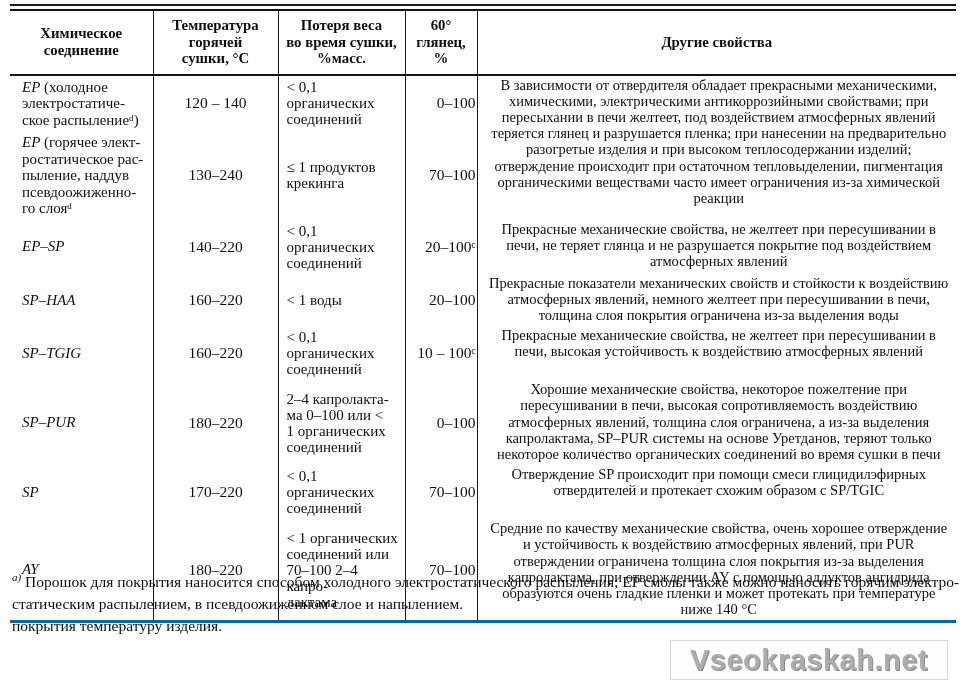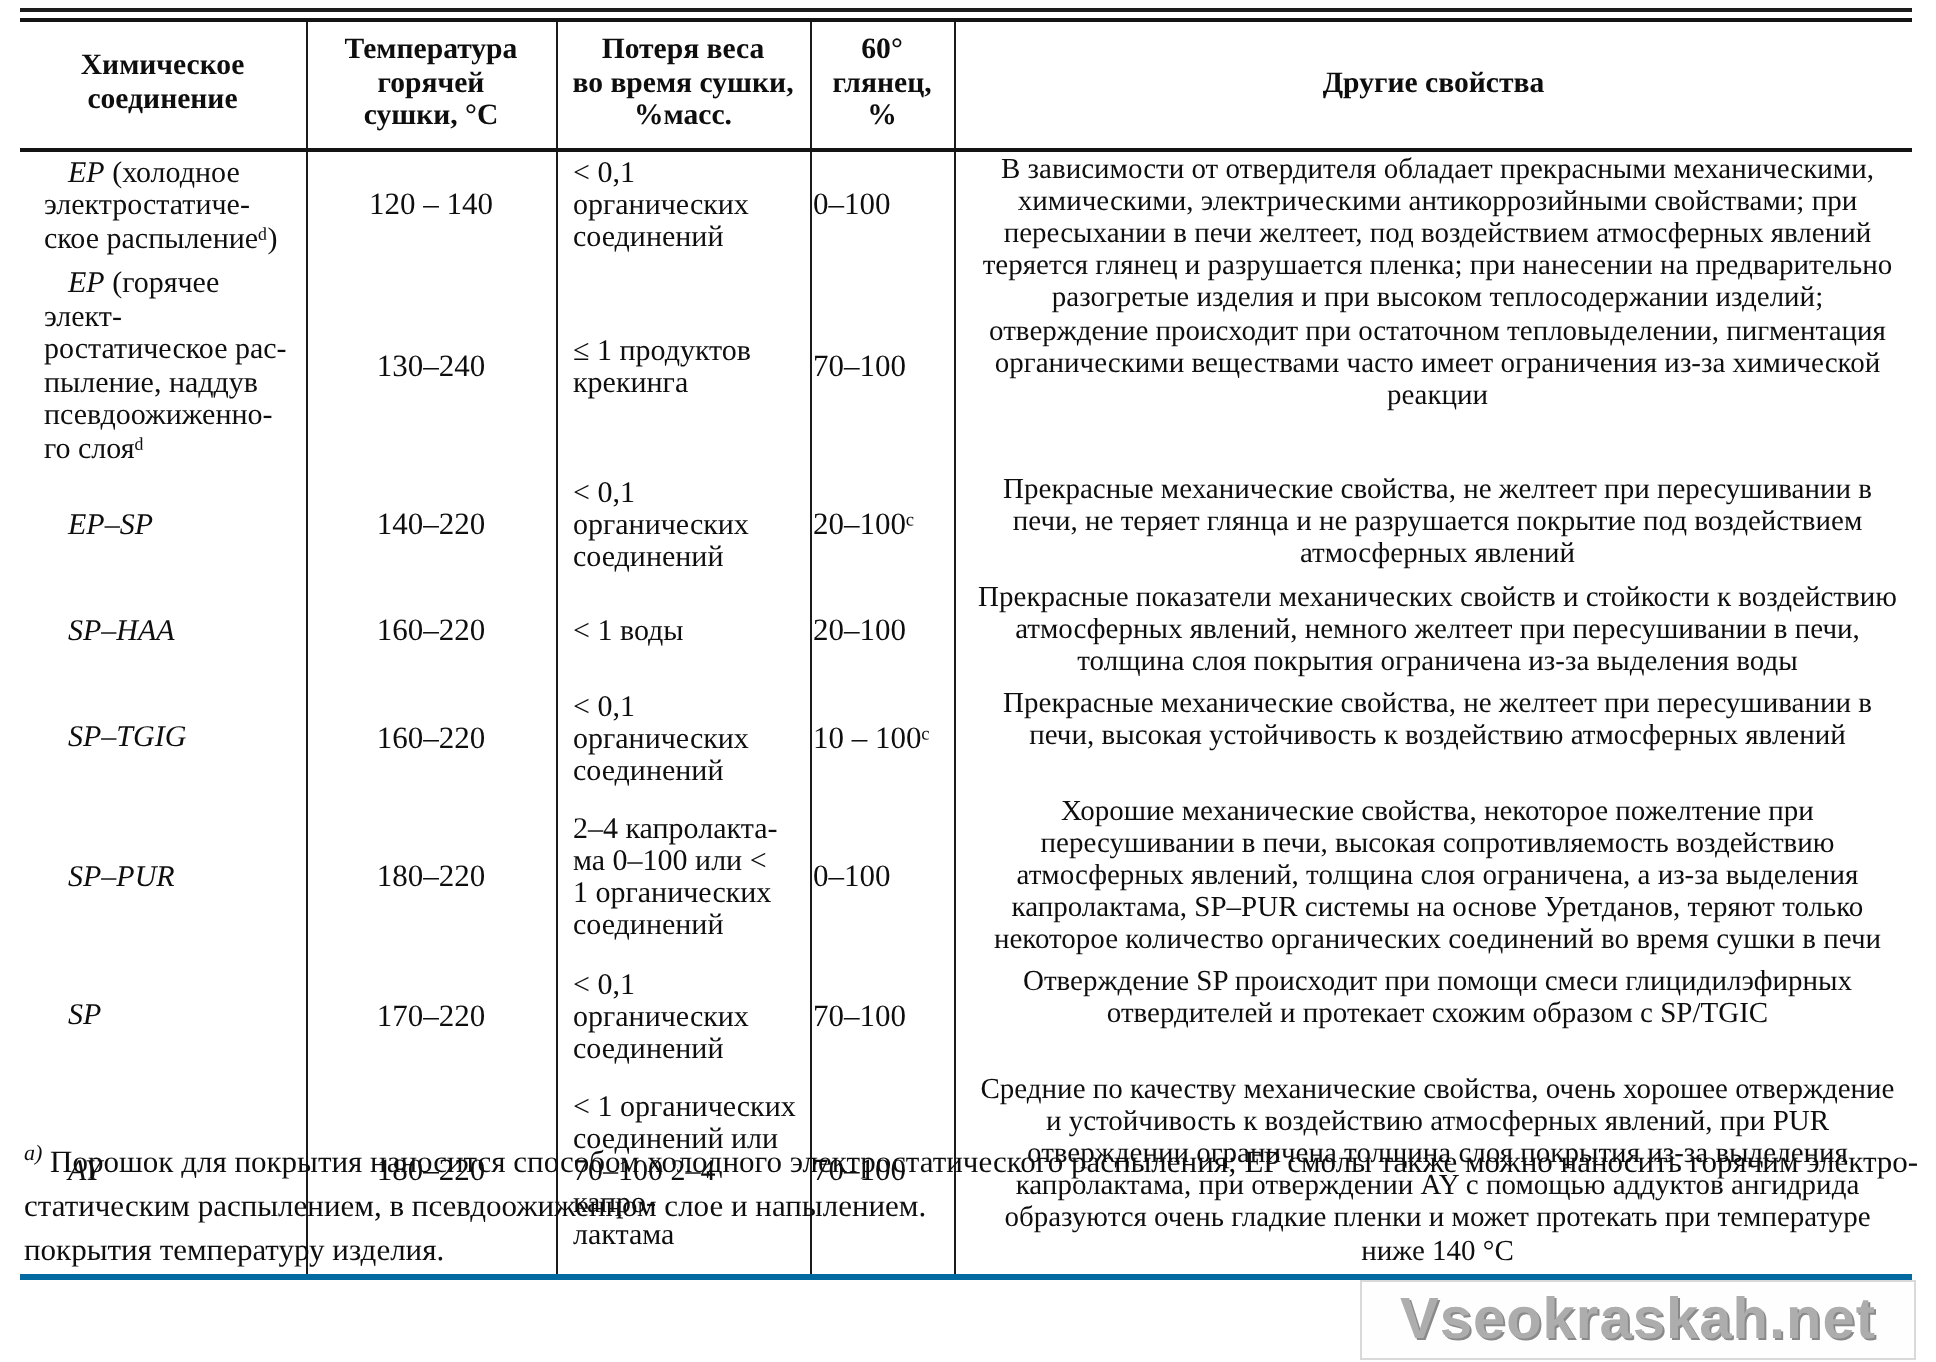--- a/index.html
+++ b/index.html
@@ -24,39 +24,39 @@
     font-weight:bold; font-size:14.8px; line-height:16.5px;
     text-align:center; vertical-align:middle;
     padding:6px 3px 7px 3px; white-space:pre-line;
     border-bottom:2.5px solid #141414;
   }
   th.vr, td.vr { border-right:1.5px solid #1a1a1a; }
 
   td { font-size:15px; }
   td.c1 { padding:3px 2px 3px 12px; vertical-align:middle; line-height:16.5px; }
   td.c1 .desc { white-space:pre-line;margin-top:20px; }
-  .code { font-style:italic;margin-left:12px; }
+  .code { font-style:italic; }
   td.c2 { text-align:center; vertical-align:middle; font-size:15.5px; }
   td.c3 { padding:3px 2px 3px 8px; vertical-align:middle; white-space:pre-line; line-height:16px; }
-  td.c4 { text-align:left; vertical-align:middle; font-size:15.5px; }
+  td.c4 { text-align:right; vertical-align:middle; font-size:15.5px; }
   td.c5 {
     padding:1px 4px 3px 8px; vertical-align:top;
     font-size:14.5px; line-height:16.2px; text-align:center;
   }
 
   .footnotes {
     position:absolute; left:12px; right:10px; top:566px;
     font-size:15.5px; line-height:22px;
   }
   .fn-line { white-space:nowrap; }
   .fn-split { display:flex; justify-content:space-between; }
   sup.fnm { font-style:italic; font-size:11px; }
 
   .watermark {
-    position:absolute; right:10px; bottom:1px; width:276px; height:38px;
+    position:absolute; right:20px; bottom:1px; width:276px; height:38px;
     border:1px solid #d9d9d9; background:#fefefe;
     display:flex; align-items:center; justify-content:center;
     font-family:"Liberation Sans","DejaVu Sans",sans-serif;
     font-weight:bold; font-size:29px; letter-spacing:0.5px;
     color:#adadad;
     text-shadow: 1px 1px 0 #8a8a8a, -1px -1px 0 #ffffff;
   }
 </style>
 </head>
 <body>

